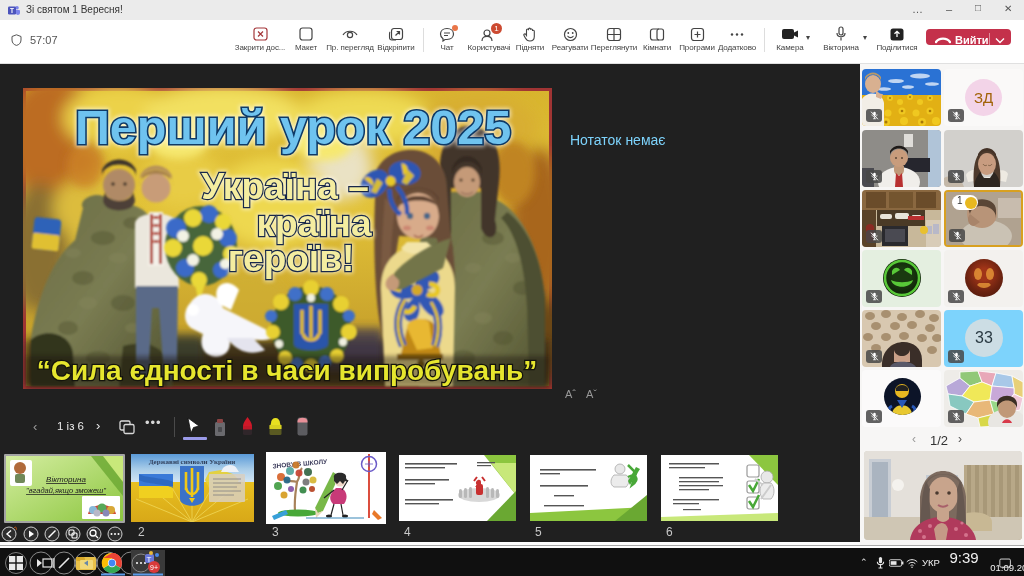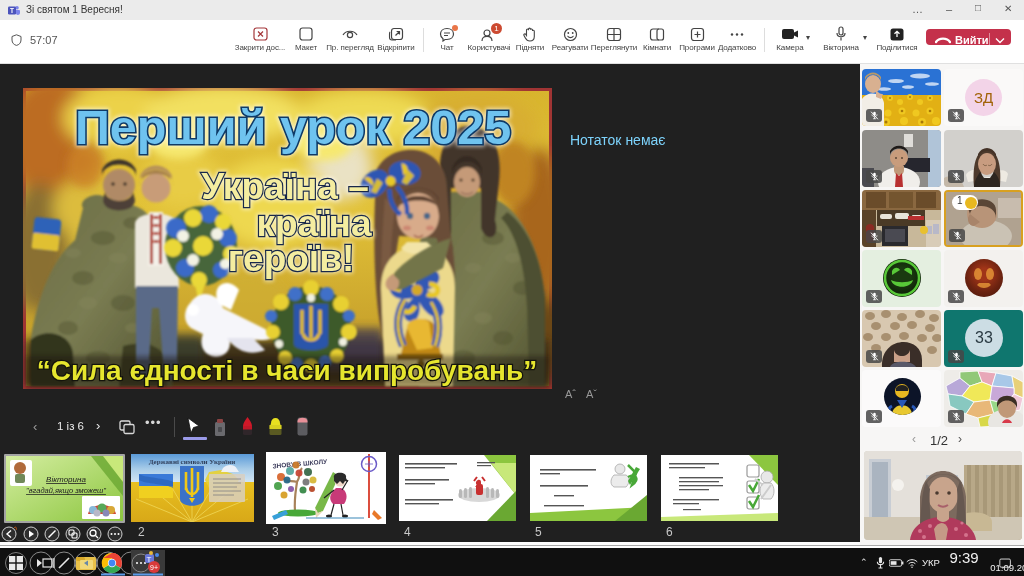--- a/index.html
+++ b/index.html
@@ -1014,21 +1014,21 @@
   </svg>
   <div class="mic">
       <svg width="9" height="9" viewBox="0 0 10 10">
         <rect x="3.6" y="0.8" width="2.8" height="4.6" rx="1.4" fill="#fff"></rect>
         <path d="M2.2 3.8 C2.2 7.2 7.8 7.2 7.8 3.8 M5 6.6 5 8.6 M3.4 8.6 6.6 8.6" stroke="#fff" stroke-width="0.9" fill="none"></path>
         <path d="M1.2 0.8 8.8 9.2" stroke="#fff" stroke-width="1.1"></path>
       </svg>
     </div>
 </div>
 
-<div class="tile" style="left:944px;top:310px;background:#0f766e;">
+<div class="tile" style="left:944px;top:310px;background:#7dd3fc;">
   <div style="position:absolute;left:21px;top:9px;width:38px;height:38px;border-radius:50%;background:#ccdde4;display:flex;align-items:center;justify-content:center;font-size:16px;color:#2a3a42;">33</div>
   <div class="mic">
       <svg width="9" height="9" viewBox="0 0 10 10">
         <rect x="3.6" y="0.8" width="2.8" height="4.6" rx="1.4" fill="#fff"></rect>
         <path d="M2.2 3.8 C2.2 7.2 7.8 7.2 7.8 3.8 M5 6.6 5 8.6 M3.4 8.6 6.6 8.6" stroke="#fff" stroke-width="0.9" fill="none"></path>
         <path d="M1.2 0.8 8.8 9.2" stroke="#fff" stroke-width="1.1"></path>
       </svg>
     </div>
 </div>
 

